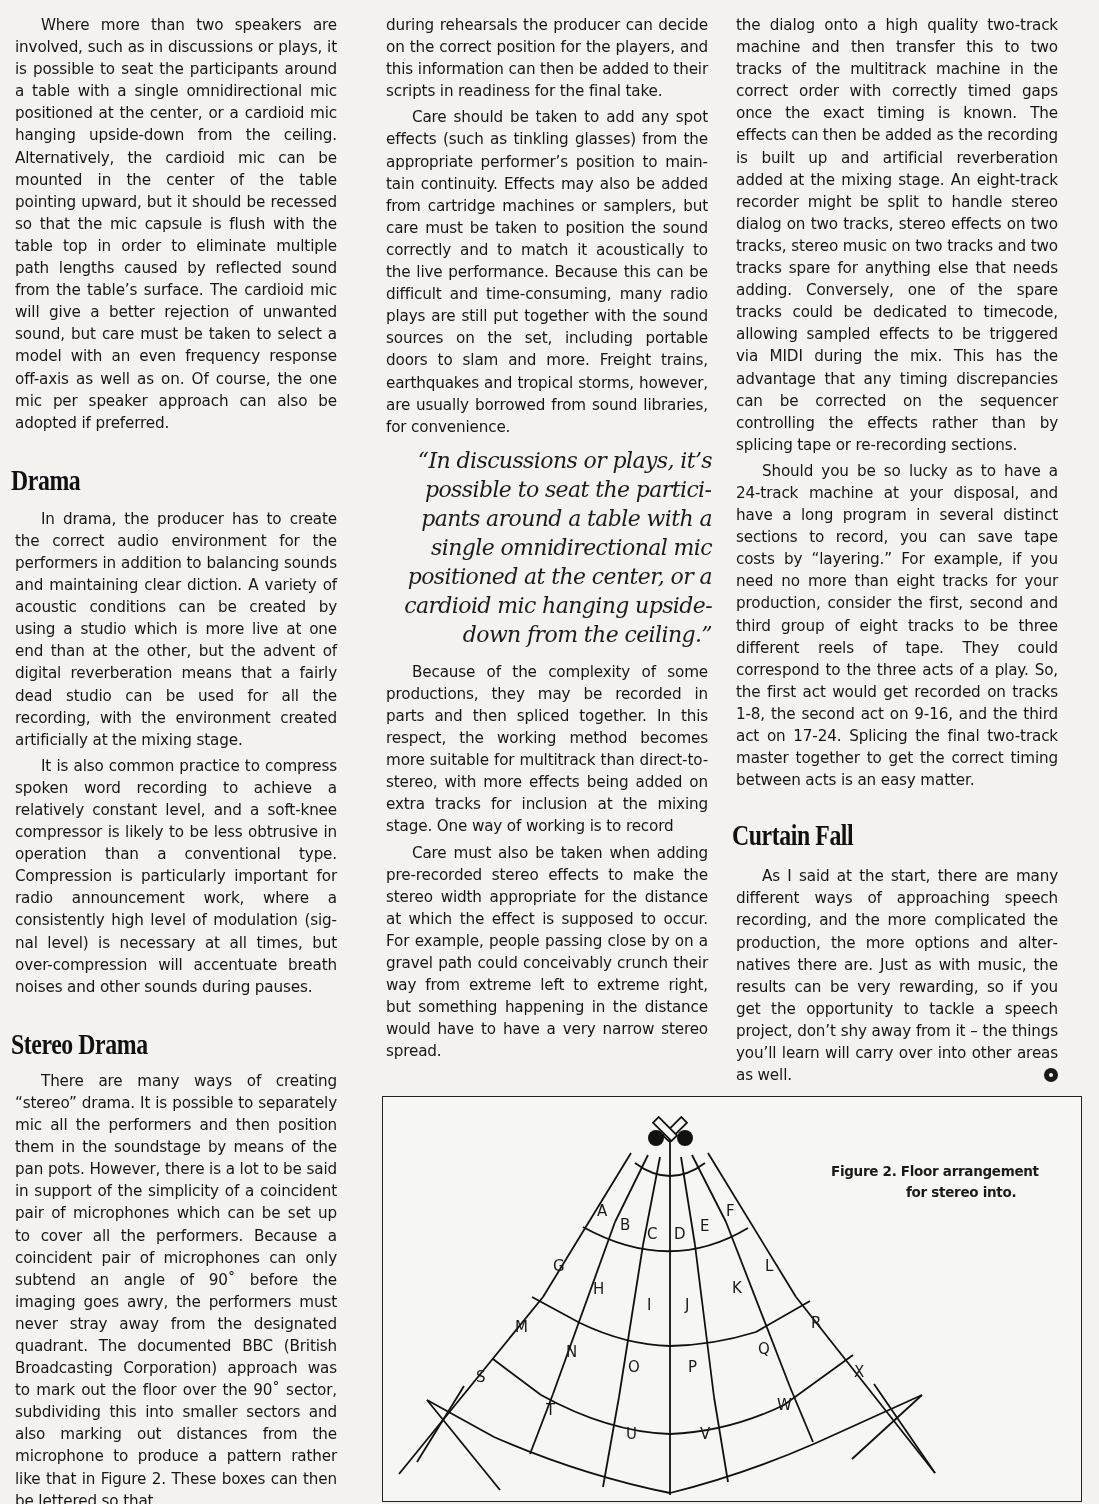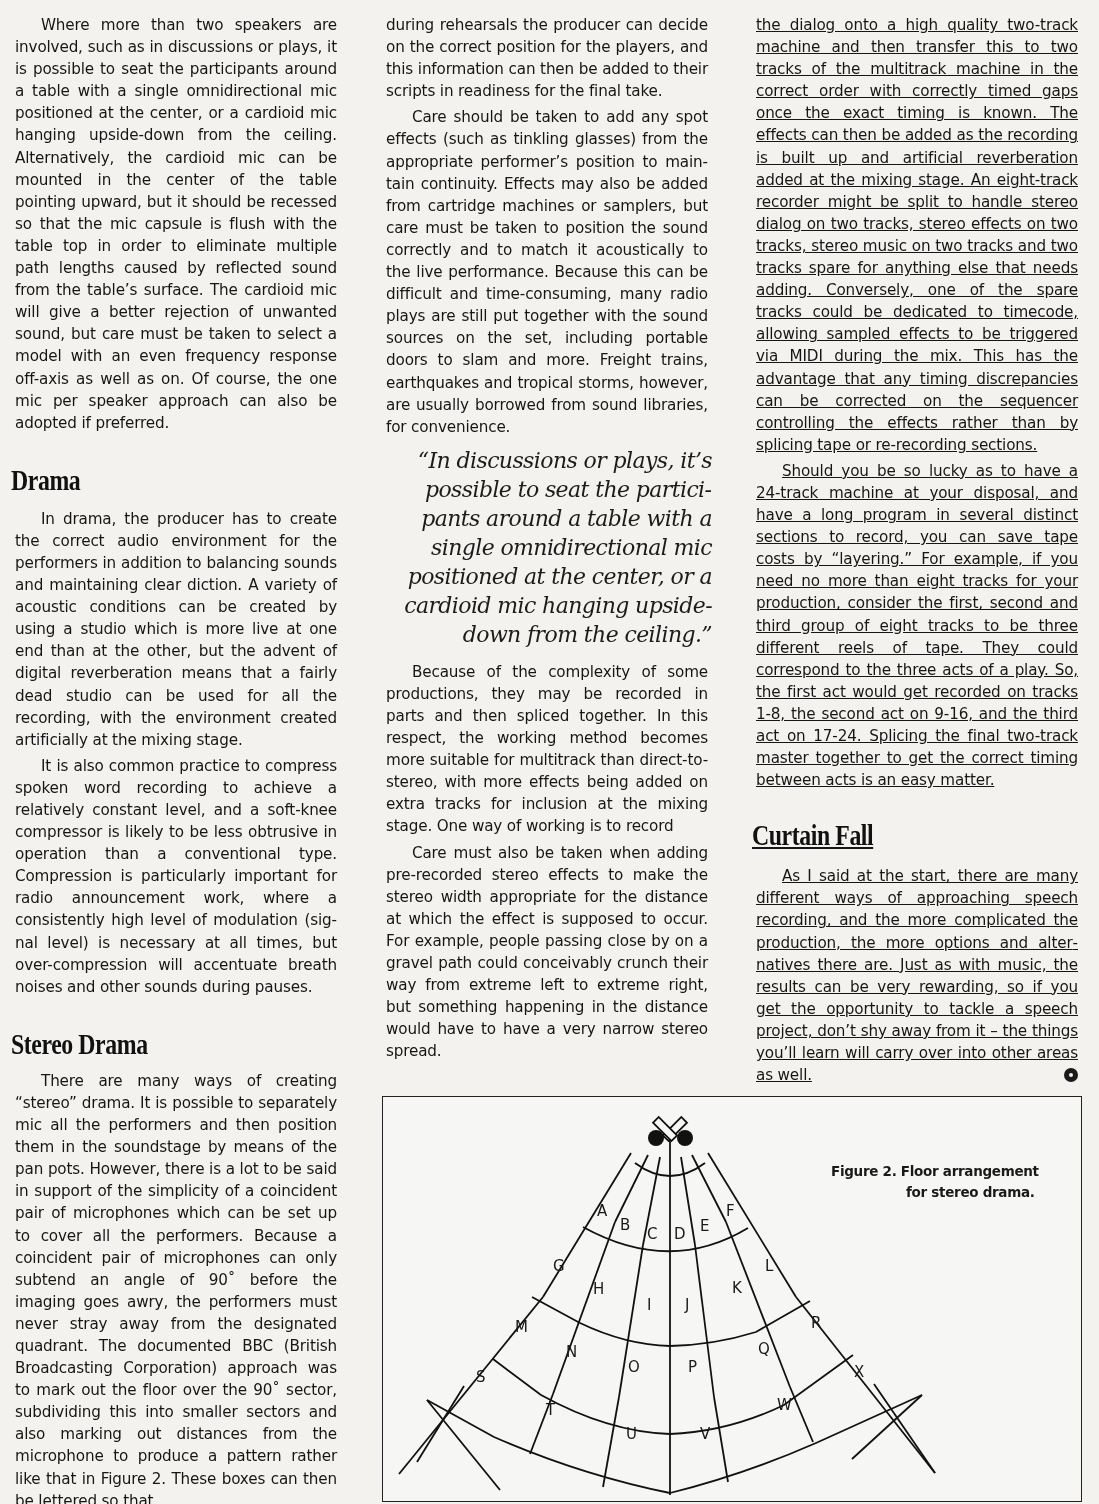--- a/index.html
+++ b/index.html
@@ -12,21 +12,21 @@
   }
   .col {
     position: absolute; top: 10px;
     font-size: 15.2px; line-height: 22.1px;
     text-align: justify; letter-spacing: -0.15px;
   }
   .col p { margin: 4px; text-indent: 26px; hyphens: manual; }
   .col p.noindent { text-indent: 0; }
   #col1 { left: 11px; width: 330px; }
   #col2 { left: 382px; width: 330px; }
-  #col3 { left: 752px; width: 330px; text-decoration: underline; }
+  #col3 { left: 732px; width: 330px; }
   h2 {
     font-family: "Liberation Serif", serif;
     font-weight: bold; font-size: 29px; line-height: 32px;
     margin: 0; transform: scaleX(0.82); transform-origin: left center;
     letter-spacing: -0.5px; color: #111;
   }
   .pull {
     font-family: "DejaVu Serif", serif; font-style: italic;
     font-size: 22px; line-height: 29px; text-align: right;
     margin: 8px 0 12px 0; color: #1c1c1c; letter-spacing: -0.6px;
@@ -145,15 +145,15 @@
       <text x="93" y="285">S</text>
       <text x="163" y="318">T</text>
       <text x="243" y="342">U</text>
       <text x="317" y="342">V</text>
       <text x="394" y="313">W</text>
       <text x="471" y="280">X</text>
     </g>
   </svg>
   <div class="caption">
     <div>Figure 2. Floor arrangement</div>
-    <div>for stereo drama.</div>
+    <div>for stereo into.</div>
   </div>
 </div>
 
 </body></html>

